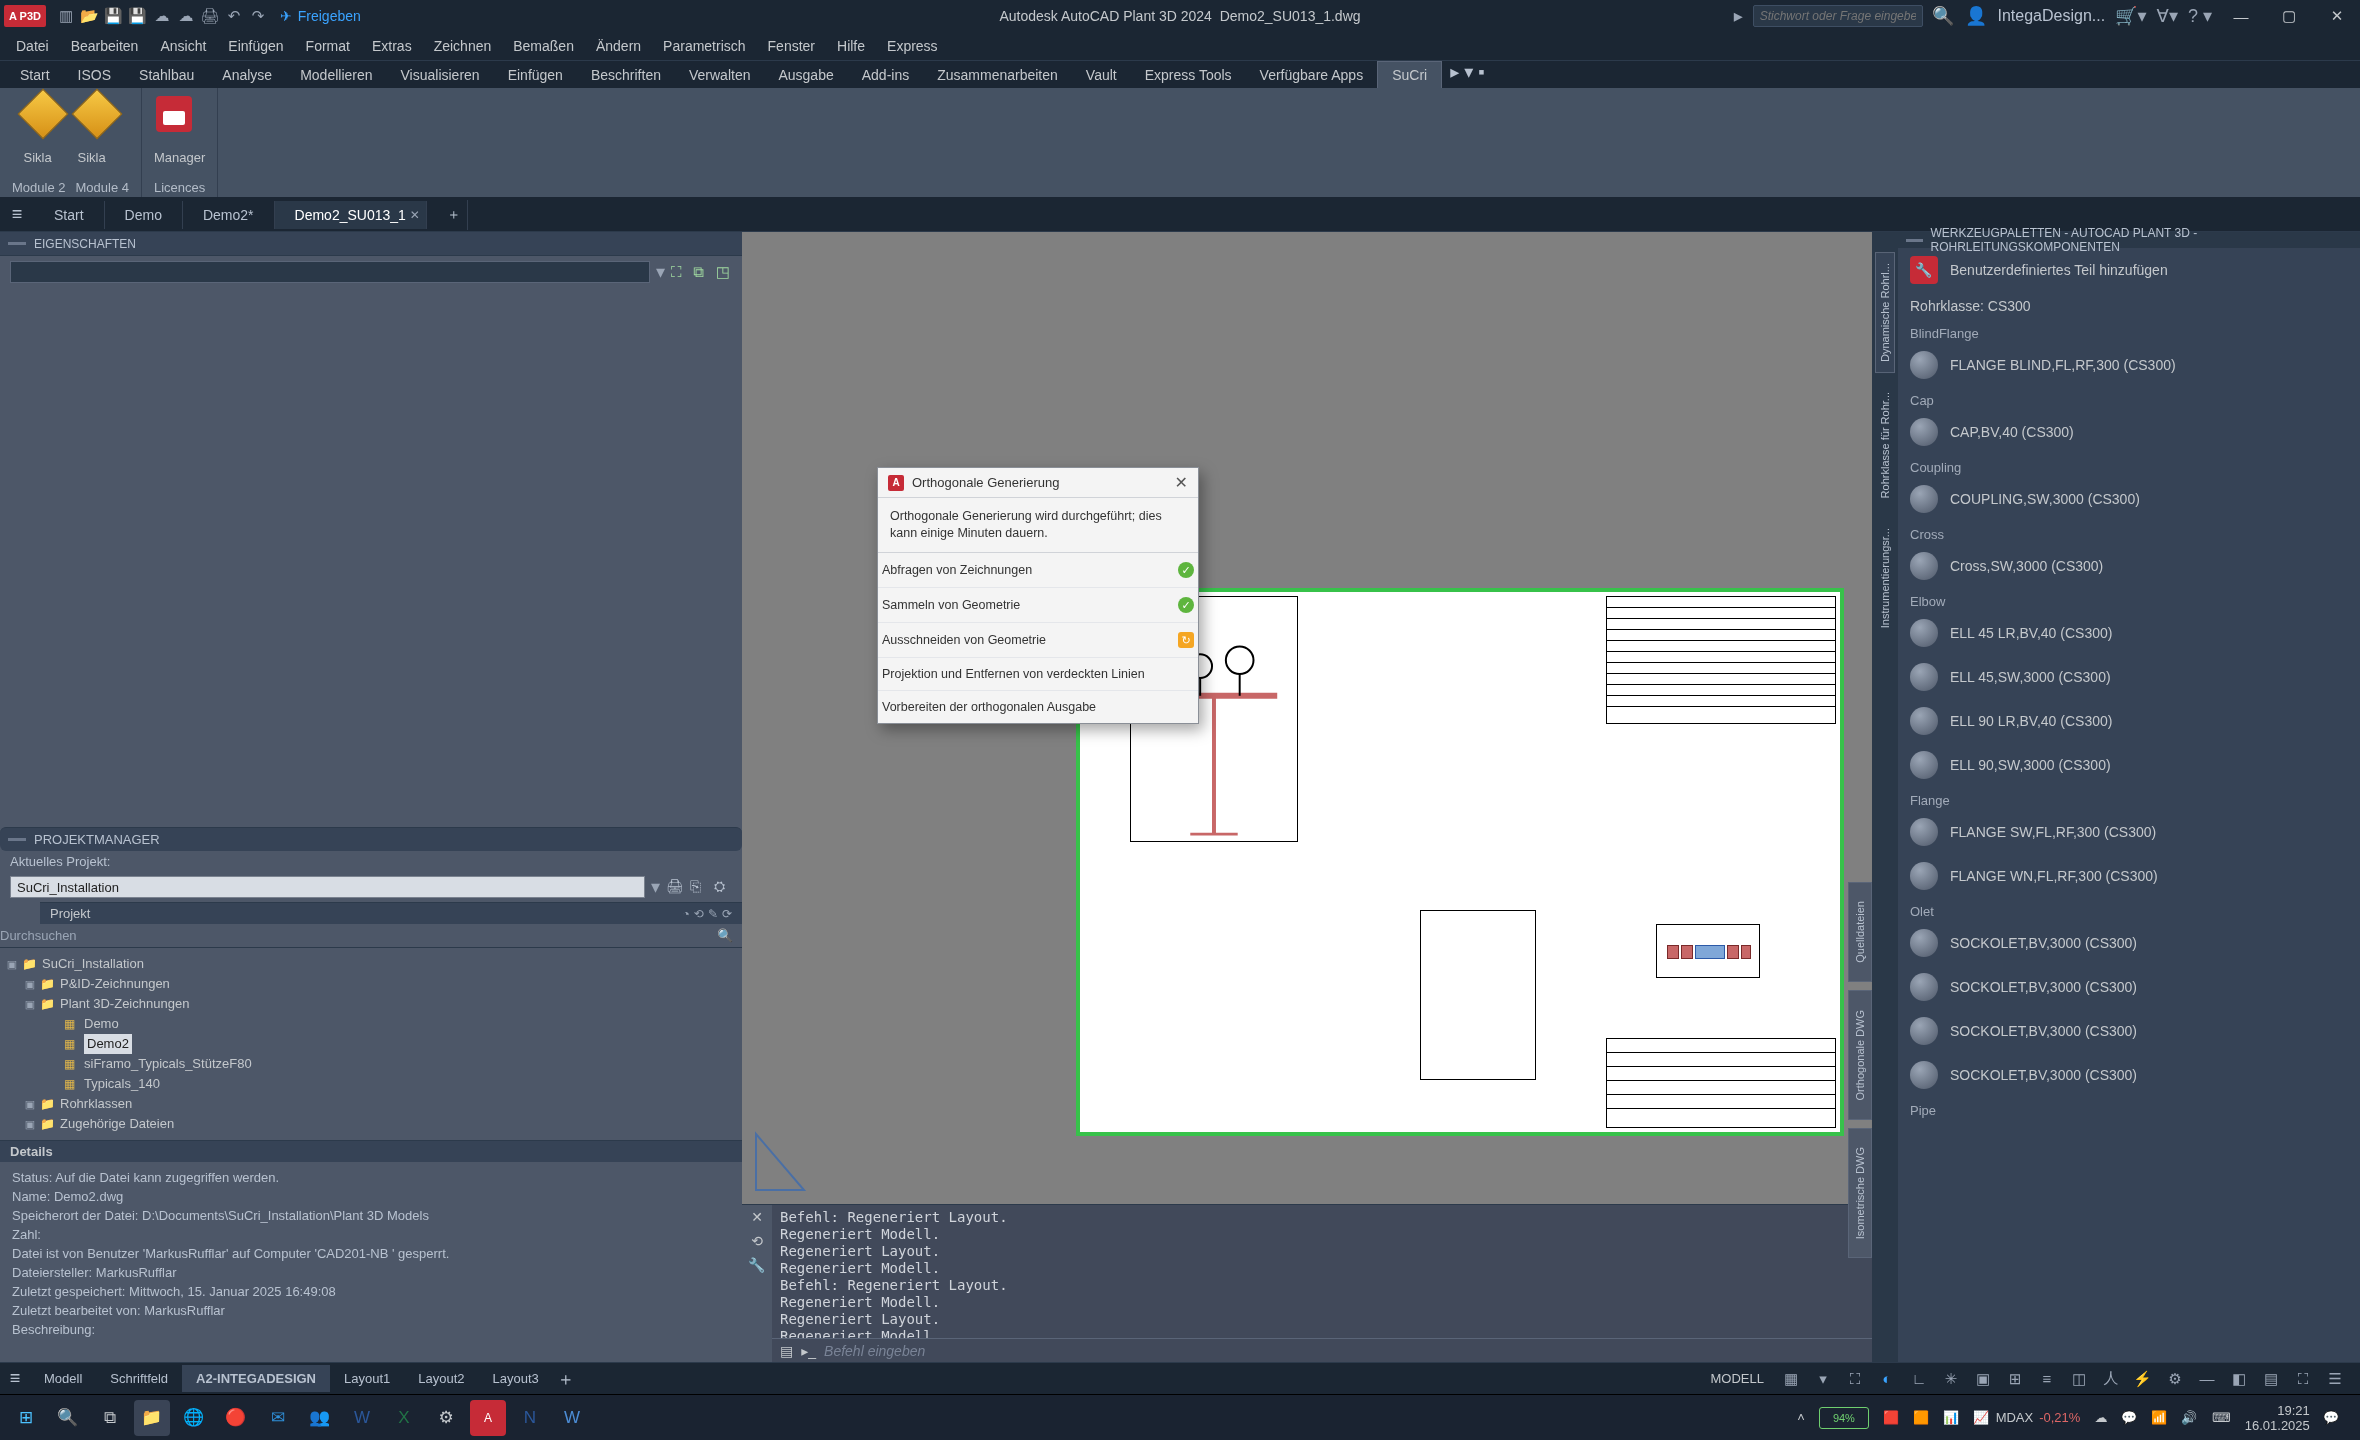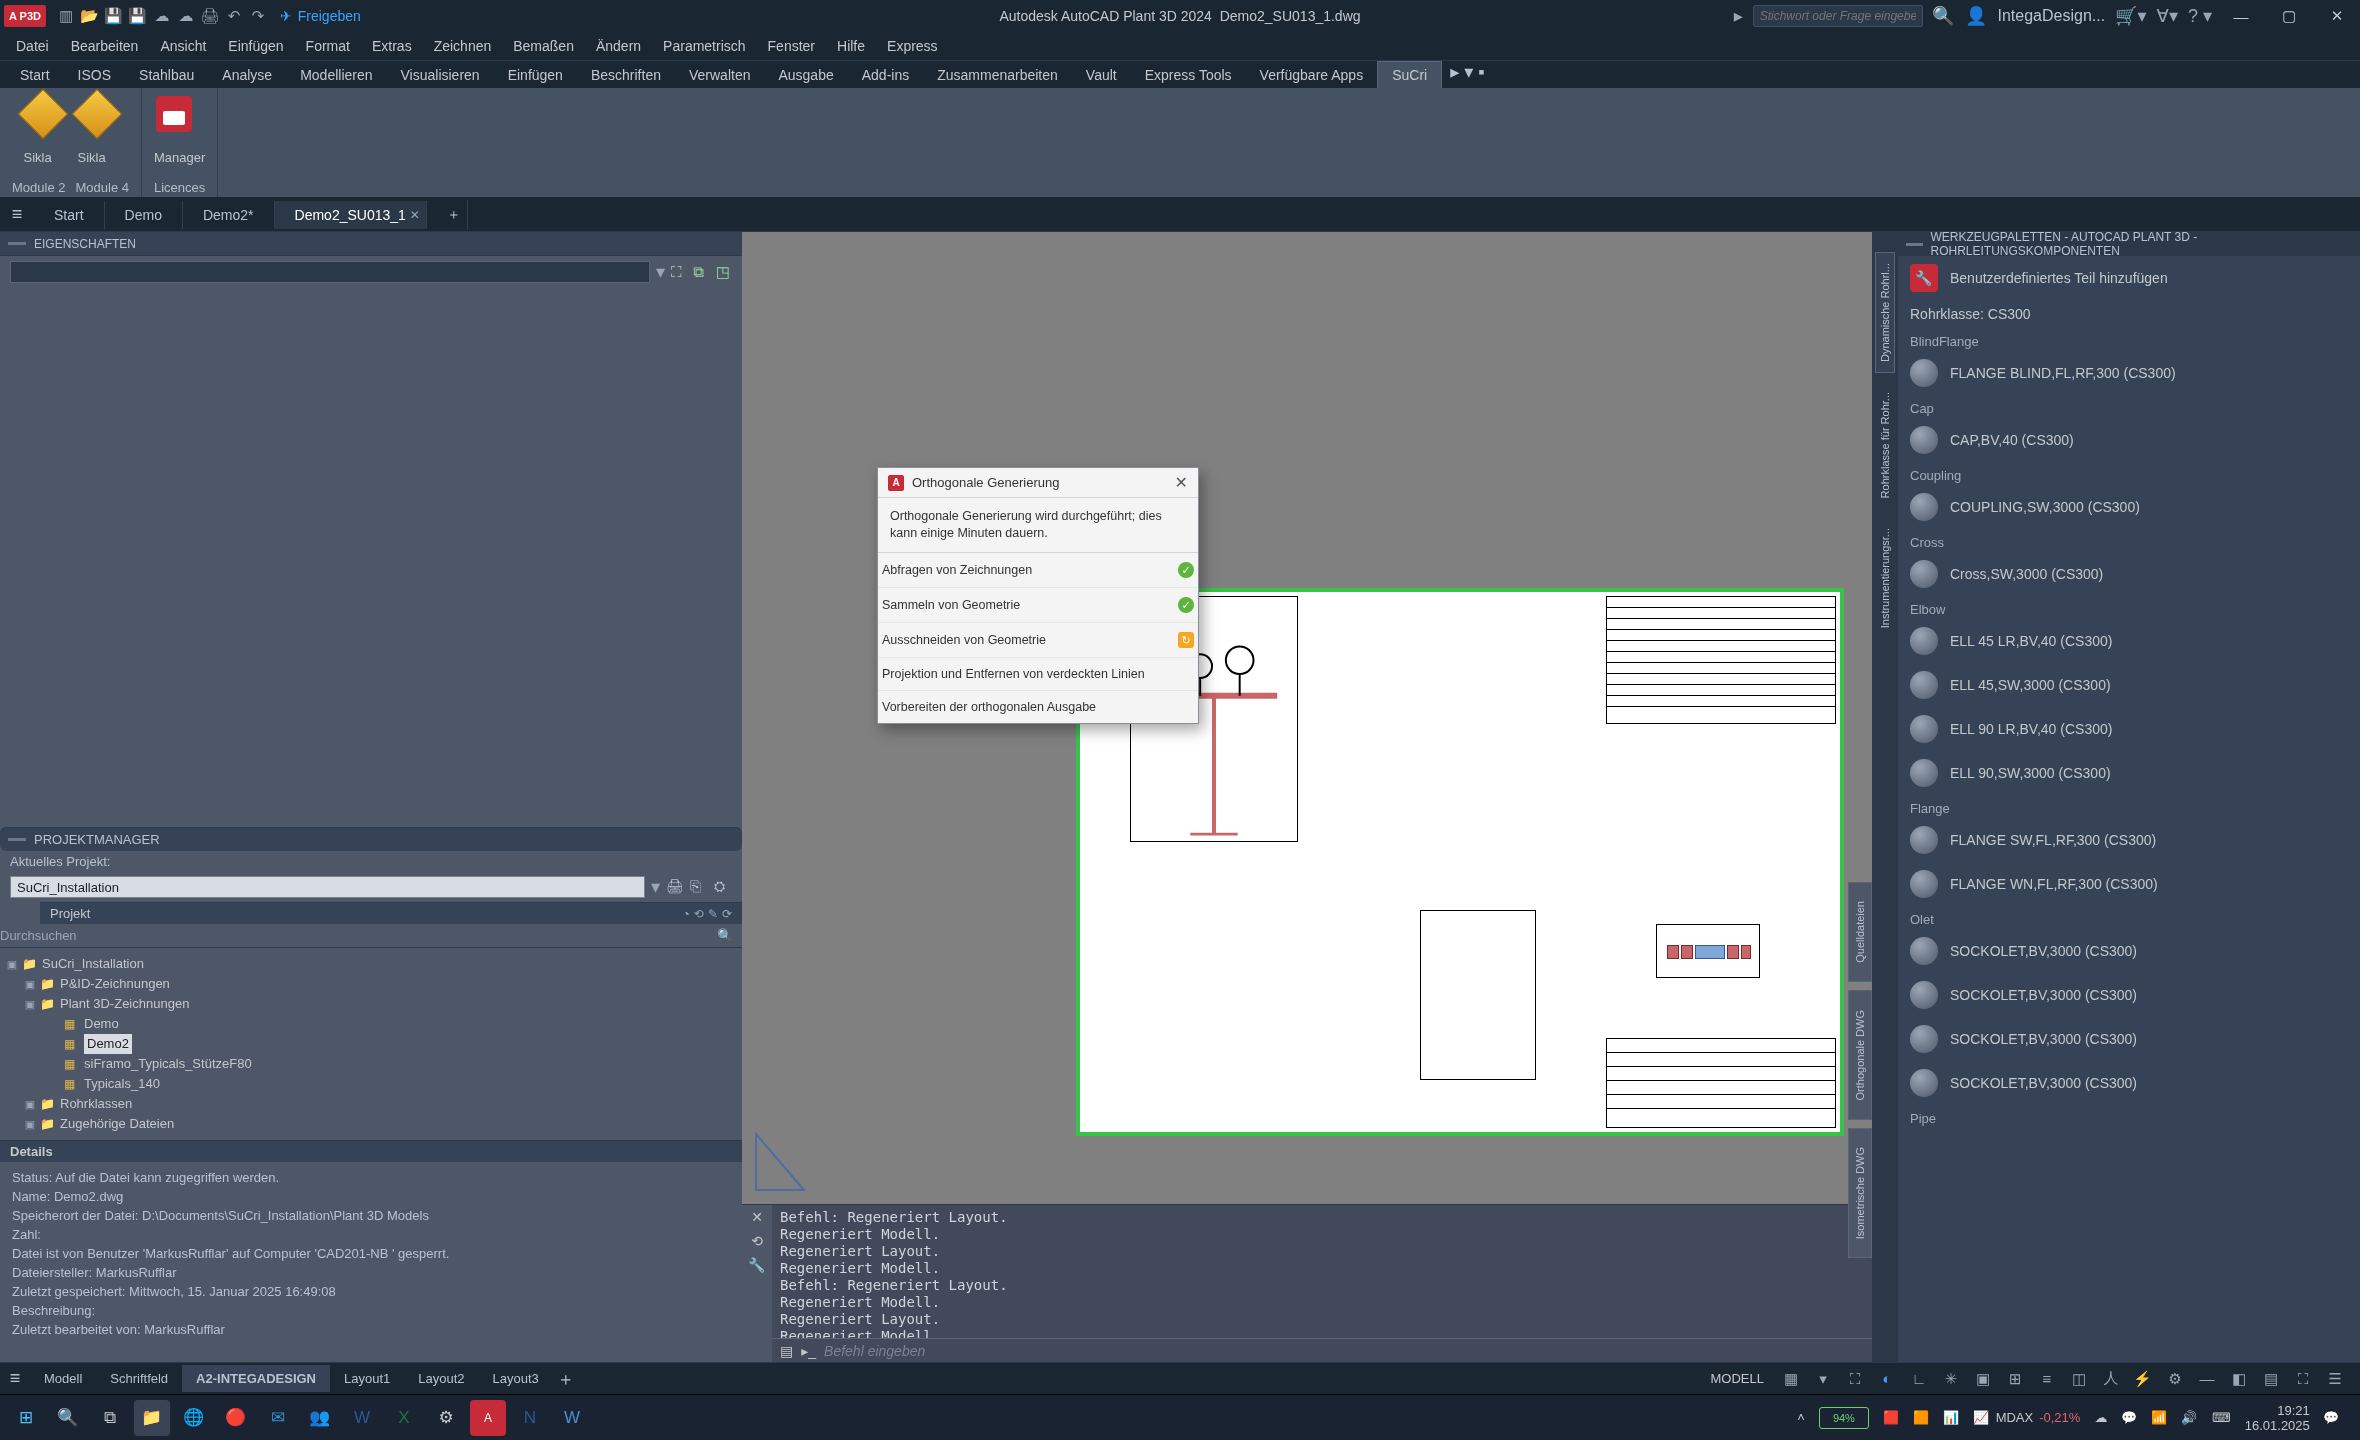--- a/index.html
+++ b/index.html
@@ -112,21 +112,21 @@
 .cmdout{flex:1;background:#41495a;font-family:Consolas,monospace;font-size:14px;color:#d0d4db;padding:4px 8px;line-height:17px;white-space:pre;overflow:hidden;}
 .cmdin{height:24px;background:#41495a;border-top:1px solid #5a6578;display:flex;align-items:center;padding:0 8px;gap:8px;font-family:Consolas,monospace;font-size:14px;color:#7a8497;font-style:italic;}
 .cmdin .ic{font-style:normal;color:#c4c8cc;}
 
 
 .rightcol { width:488px; display:flex; background:#1b2633;}
 .rightcol .vtabs{width:26px;background:#2a3848;display:flex;flex-direction:column;align-items:center;padding-top:20px;gap:8px;font-size:11px;}
 .rightcol .vtab{writing-mode:vertical-rl;transform:rotate(180deg);padding:10px 3px;white-space:nowrap;color:#b8c2d0;border:1px solid transparent;}
 .rightcol .vtab.active{background:#364356;border:1px solid #5a6578;}
 .palette{flex:1;background:#364356;display:flex;flex-direction:column;}
-.pal-hdr{height:24px;background:#2a3848;display:flex;align-items:center;padding:0 8px;font-size:12px;color:#b8c2d0;}
+.pal-hdr{height:16px;background:#2a3848;display:flex;align-items:center;padding:0 8px;font-size:12px;color:#b8c2d0;}
 .pal-hdr .bar{width:18px;height:3px;background:#6a768a;margin-right:8px;}
 .pal-row{display:flex;align-items:center;padding:8px 12px;gap:12px;font-size:14px;color:#c4c8cc;}
 .pal-row .pico{width:28px;height:28px;border-radius:50%;background:radial-gradient(circle at 35% 30%,#9aa5b5,#4d5768);flex-shrink:0;}
 .pal-row.big .pico{border-radius:4px;background:#c62b37;}
 .pal-sec{padding:6px 12px 2px;font-size:13px;color:#a2abb9;}
 .pal-plain{padding:6px 12px;font-size:14px;color:#c4c8cc;}
 
 
 .layout-tabs{height:32px;background:#1b2633;display:flex;align-items:center;border-top:1px solid #2c3a4b;}
 .layout-tabs .burger{width:30px;text-align:center;color:#b8c2d0;}
@@ -357,22 +357,22 @@
     </div>
     <div class="details-hdr">Details</div>
     <div class="details-body" id="details-body">
         <div>Status: Auf die Datei kann zugegriffen werden.</div>
         <div>Name: Demo2.dwg</div>
         <div>Speicherort der Datei: D:\Documents\SuCri_Installation\Plant 3D Models</div>
         <div>Zahl:</div>
         <div>Datei ist von Benutzer 'MarkusRufflar' auf Computer 'CAD201-NB ' gesperrt.</div>
         <div>Dateiersteller: MarkusRufflar</div>
         <div>Zuletzt gespeichert: Mittwoch, 15. Januar 2025 16:49:08</div>
+        <div>Zuletzt bearbeitet von: MarkusRufflar</div>
         <div>Beschreibung:</div>
-        <div>Zuletzt bearbeitet von: MarkusRufflar</div>
       </div>
   </div>
 
   <div class="canvaswrap">
     <div class="canvas">
       <div class="vside" style="right:0;top:650px;height:100px;">
           <span>Quelldateien</span>
         </div>
       <div class="vside" style="right:0;top:758px;height:130px;">
           <span>Orthogonale DWG</span>

